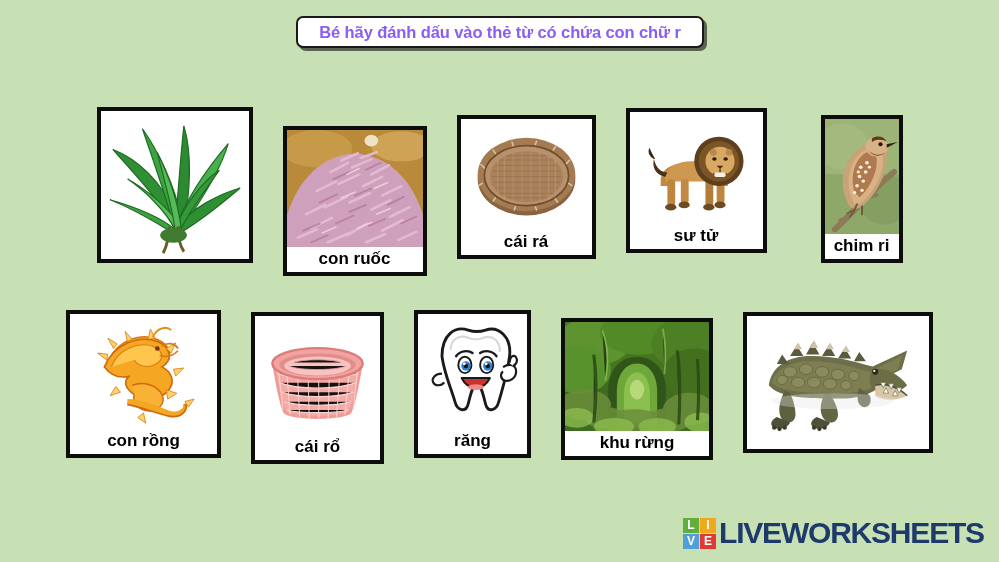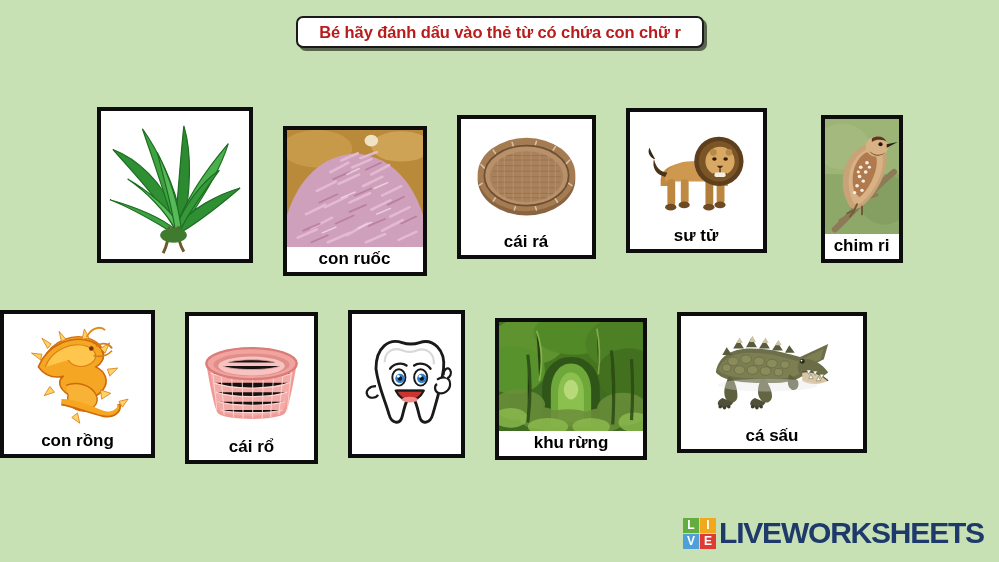--- a/index.html
+++ b/index.html
@@ -25,35 +25,35 @@
     background: #ffffff;
     border: 2px solid #1a1a1a;
     border-radius: 7px;
     box-shadow: 3px 3px 0 rgba(0,0,0,0.55);
     display: flex;
     align-items: center;
     justify-content: center;
     box-sizing: border-box;
   }
   #title-text {
-    color: #b91c1c;
+    color: #8b5cf6;
     font-size: 16.5px;
     font-weight: bold;
     letter-spacing: -0.1px;
     white-space: nowrap;
   }
 
   
   .row {
     position: absolute;
     display: flex;
     align-items: flex-start;
   }
   #row-1 { left: 0; top: 107px; width: 999px; justify-content: center; gap: 30px; }
-  #row-2 { left: 0; top: 310px; width: 999px; justify-content: flex-start; gap: 30px; }
+  #row-2 { left: 0; top: 310px; width: 999px; justify-content: center; gap: 30px; }
 
   .card {
     background: #ffffff;
     border: 4px solid #0d0d0d;
     box-sizing: border-box;
     display: flex;
     flex-direction: column;
     align-items: stretch;
     overflow: hidden;
   }
@@ -418,20 +418,21 @@
         <path d="M35 36 C38 31 46 30 50 33" fill="none" stroke="#1a1a1a" stroke-width="2.2" stroke-linecap="round"></path>
         <path d="M57 33 C61 30 69 31 72 36" fill="none" stroke="#1a1a1a" stroke-width="2.2" stroke-linecap="round"></path>
         <path d="M40 56 C46 68 60 68 66 56 Z" fill="#c9342f" stroke="#1a1a1a" stroke-width="1.8" stroke-linejoin="round"></path>
         <path d="M45 64 C48 68 58 68 61 64 C57 61 49 61 45 64 Z" fill="#f08a86"></path>
         <path d="M41 56 H65" stroke="#1a1a1a" stroke-width="1.6"></path>
         <path d="M22 52 C16 52 12 56 14 60 C16 64 22 63 24 60" fill="#ffffff" stroke="#1a1a1a" stroke-width="2"></path>
         <path d="M78 46 C84 42 90 44 90 50 C90 56 84 60 79 58 C76 57 75 52 78 50" fill="#ffffff" stroke="#1a1a1a" stroke-width="2"></path>
         <path d="M84 42 C84 36 88 34 90 37 C92 40 90 44 87 45" fill="#ffffff" stroke="#1a1a1a" stroke-width="2"></path>
       </svg>
     </div>
+    <div class="card-label">răng</div>
   </div>
 
   <div class="card" id="card-khu-rung">
     <div class="card-pic">
       <svg viewBox="0 0 100 100" preserveAspectRatio="none">
         <rect width="100" height="100" fill="#3f6b22"></rect>
         <rect width="100" height="55" fill="#45761f"></rect>
         <ellipse cx="20" cy="18" rx="26" ry="22" fill="#5f9330"></ellipse>
         <ellipse cx="52" cy="10" rx="28" ry="20" fill="#538a28"></ellipse>
         <ellipse cx="84" cy="20" rx="24" ry="24" fill="#4d8024"></ellipse>
@@ -521,21 +522,20 @@
           <circle cx="12" cy="84" r="1.6"></circle>
             <circle cx="16" cy="85" r="1.6"></circle>
             <circle cx="20" cy="84" r="1.6"></circle>
           <circle cx="42" cy="84" r="1.6"></circle>
             <circle cx="46" cy="85" r="1.6"></circle>
             <circle cx="50" cy="84" r="1.6"></circle>
         </g>
         <ellipse cx="56" cy="64" rx="46" ry="6" fill="#e6e6e6" opacity="0.35"></ellipse>
       </svg>
     </div>
-    <div class="card-label">cá sấu</div>
   </div>
 
 </div>
 
 <div id="logo">
   <div id="logo-tiles">
     <div class="logo-tile" style="background:#63ad3f">L</div>
     <div class="logo-tile" style="background:#f0a81e">I</div>
     <div class="logo-tile" style="background:#4f9fd8">V</div>
     <div class="logo-tile" style="background:#e03b33">E</div>

